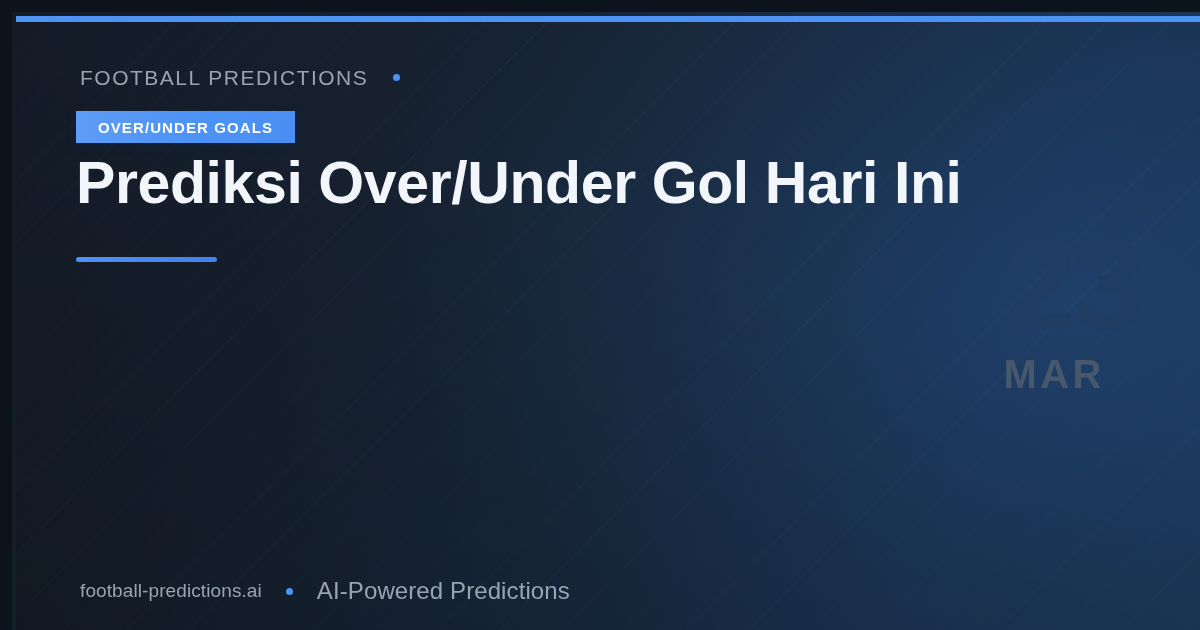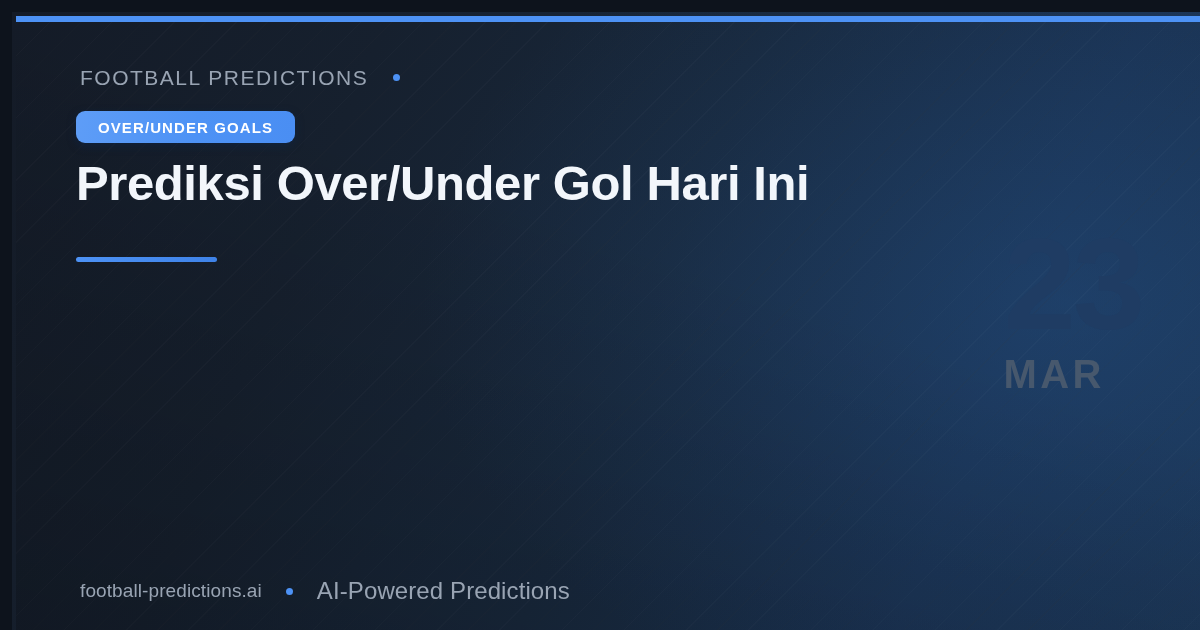--- a/index.html
+++ b/index.html
@@ -81,37 +81,37 @@
     background:#4d92f5;
     margin-top:2px;
   }
 
   
   .badge {
     position:absolute; left:60px; top:95px;
     height:32px;
     padding:0 18px;
     display:flex; align-items:center;
-    border-radius:9px;
+    border-radius:0;
     background:linear-gradient(100deg, #5e9df7 0%, #4d92f5 55%, #4a8ef3 100%);
     box-shadow:0 3px 10px rgba(10,40,80,0.45);
   }
   .badge-text {
     font-size:15px;
     font-weight:bold;
     color:#ffffff;
     letter-spacing:1.1px;
     white-space:nowrap;
   }
 
   
   .title {
     position:absolute; left:60px; top:137px;
     width:900px;
-    font-size:49px;
+    font-size:59px;
     font-weight:bold;
     color:#f2f6fb;
     letter-spacing:-0.4px;
     line-height:60px;
     white-space:nowrap;
   }
 
   .accent-line {
     position:absolute; left:60px; top:241px;
     width:141px; height:5px;

